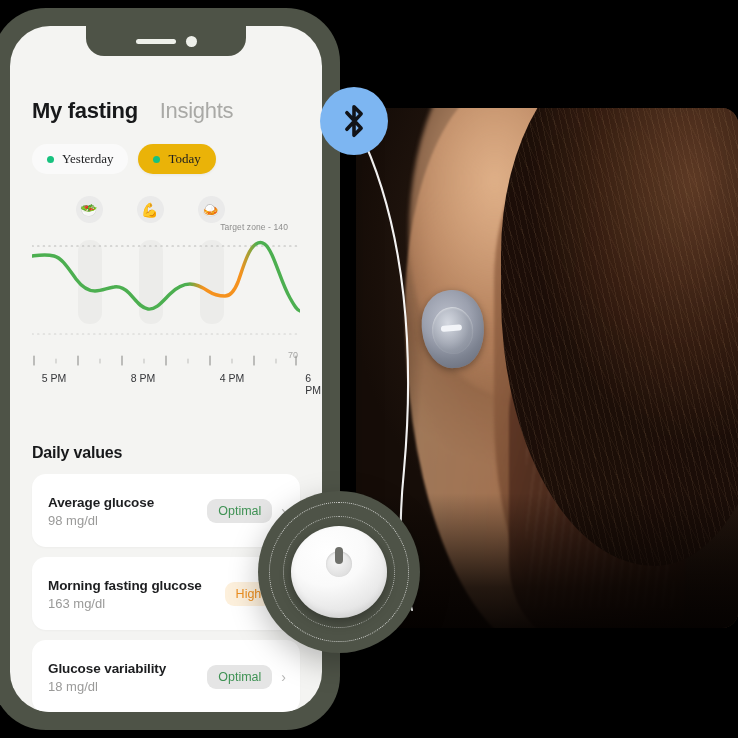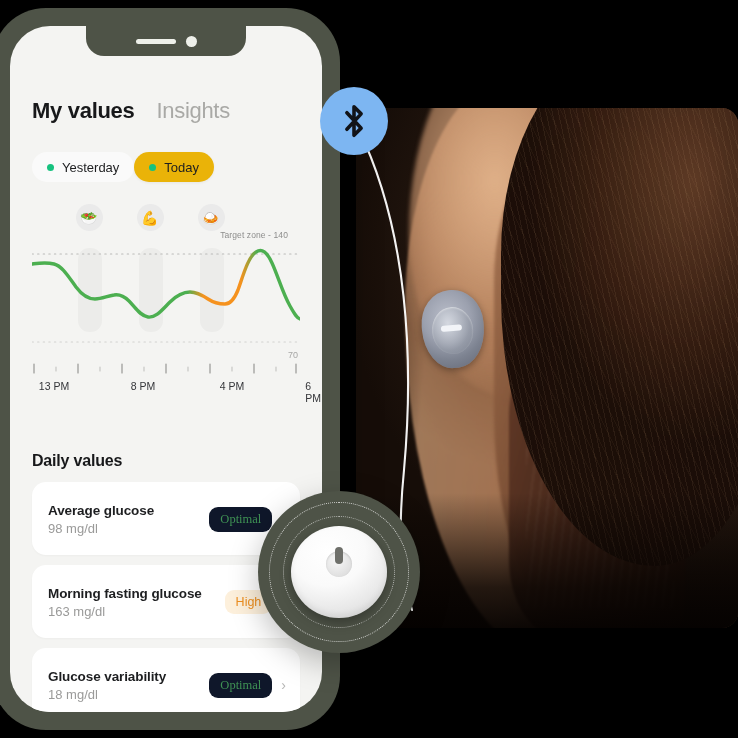--- a/index.html
+++ b/index.html
@@ -159,21 +159,21 @@
   
   .content { position: absolute; inset: 0; padding: 0 22px; box-sizing: border-box; }
 
   .tabs {
     display: flex; align-items: baseline; gap: 22px;
     margin-top: 72px;
   }
   .tab-active { font-size: 22px; font-weight: 700; color: #17181a; letter-spacing: -.3px; }
   .tab-inactive { font-size: 22px; font-weight: 400; color: #a9a9a6; letter-spacing: -.3px; text-align: right; }
 
-  .pills { display: flex; margin-top: 28px; }
+  .pills { display: flex; gap: 10px; margin-top: 20px; font-family: Liberation Serif, serif; }
   .pill {
     display: flex; align-items: center; gap: 8px;
     height: 30px; padding: 0 15px;
     border-radius: 17px;
     font-size: 13px; color: #1d1e20;
     background: #fafafa;
   }
   .pill.sel { background: #eab308; box-shadow: 0 1px 3px rgba(0,0,0,.06); }
   .dot { width: 7px; height: 7px; border-radius: 50%; background: #17c27f; }
 
@@ -188,21 +188,21 @@
     background: #eaeaea;
     display: flex; align-items: center; justify-content: center;
     font-size: 14px; line-height: 1;
   }
   .chart-svg { position: absolute; left: 0; top: 26px; width: 268px; height: 150px; }
   .target-label {
     position: absolute; right: 12px; top: 26px;
     font-size: 8.5px; color: #8d8d8c; letter-spacing: .1px;
   }
   .low-label {
-    position: absolute; right: 2px; top: 146px;
+    position: absolute; right: 2px; top: 154px;
     font-size: 9px; color: #a6a6a5;
   }
   .axis-svg { position: absolute; left: 0; top: 158px; width: 268px; height: 16px; }
   .axis-labels {
     position: absolute; left: 0; top: 176px; width: 268px;
     height: 14px;
   }
   .axis-labels span {
     position: absolute; font-size: 10.5px; color: #35363a; transform: translateX(-50%);
   }
@@ -221,21 +221,21 @@
     box-shadow: 0 1px 2px rgba(0,0,0,.03);
     min-height: 46px;
   }
   .card-left { display: flex; flex-direction: column; gap: 3px; }
   .card-title { font-size: 13.5px; font-weight: 600; color: #1d1e20; letter-spacing: -.1px; }
   .card-value { font-size: 13px; color: #9a9a99; }
   .card-right { display: flex; align-items: center; gap: 9px; }
   .badge {
     font-size: 12.5px; padding: 5px 11px; border-radius: 9px; white-space: nowrap;
   }
-  .badge.optimal { background: #0f172a; color: #3f9254; font-family: Liberation Serif, serif; }
+  .badge.optimal { background: #e5e5e5; color: #3f9254; }
   .badge.high { background: #fdf0dc; color: #ed8f20; }
   .chev { color: #b6b6b5; font-size: 14px; }
 
   
   .bt {
     position: absolute;
     left: 320px; top: 87px;
     width: 68px; height: 68px;
     border-radius: 50%;
     background: #7db6f2;
@@ -315,21 +315,21 @@
   <div class="phone">
     <div class="screen">
       <div class="notch">
         <div class="speaker"></div>
         <div class="camera"></div>
       </div>
 
       <div class="content">
 
         <div class="tabs">
-          <div class="tab-active">My values</div>
+          <div class="tab-active">My fasting</div>
           <div class="tab-inactive">Insights</div>
         </div>
 
         <div class="pills">
           <div class="pill">
             <span class="dot"></span>
             <span>Yesterday</span>
           </div>
           <div class="pill sel">
             <span class="dot"></span>
@@ -385,21 +385,21 @@
               <line x1="156" y1="5" x2="156" y2="9" stroke="#c2c2c0"></line>
               <line x1="178" y1="2" x2="178" y2="11"></line>
               <line x1="200" y1="5" x2="200" y2="9" stroke="#c2c2c0"></line>
               <line x1="222" y1="2" x2="222" y2="11"></line>
               <line x1="244" y1="5" x2="244" y2="9" stroke="#c2c2c0"></line>
               <line x1="264" y1="2" x2="264" y2="11"></line>
             </g>
           </svg>
 
           <div class="axis-labels">
-            <span style="left:22px">13 PM</span>
+            <span style="left:22px">5 PM</span>
             <span style="left:111px">8 PM</span>
             <span style="left:200px">4 PM</span>
             <span style="left:281px">6 PM</span>
           </div>
         </div>
 
         <div class="section-title">Daily values</div>
 
         <div class="cards">
 

